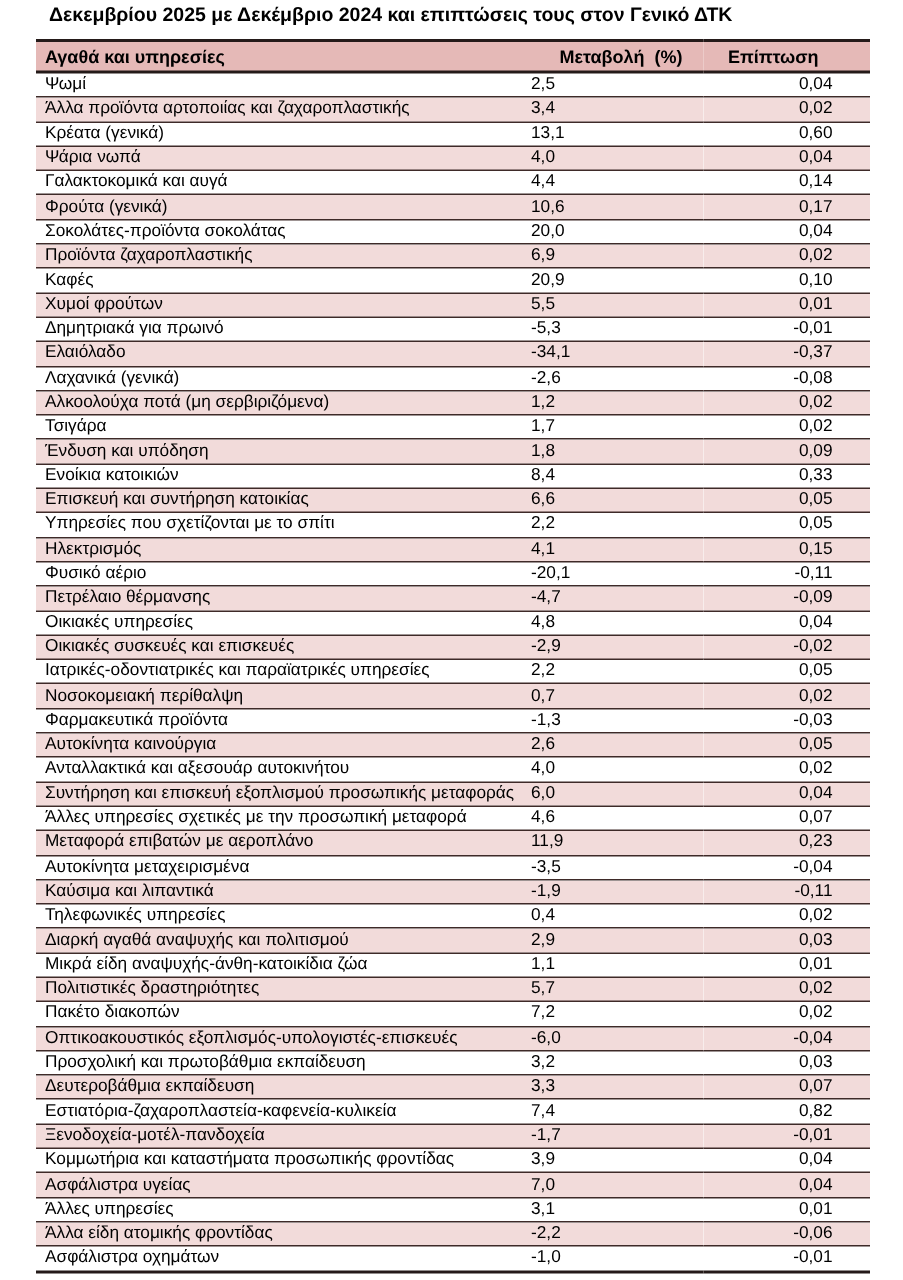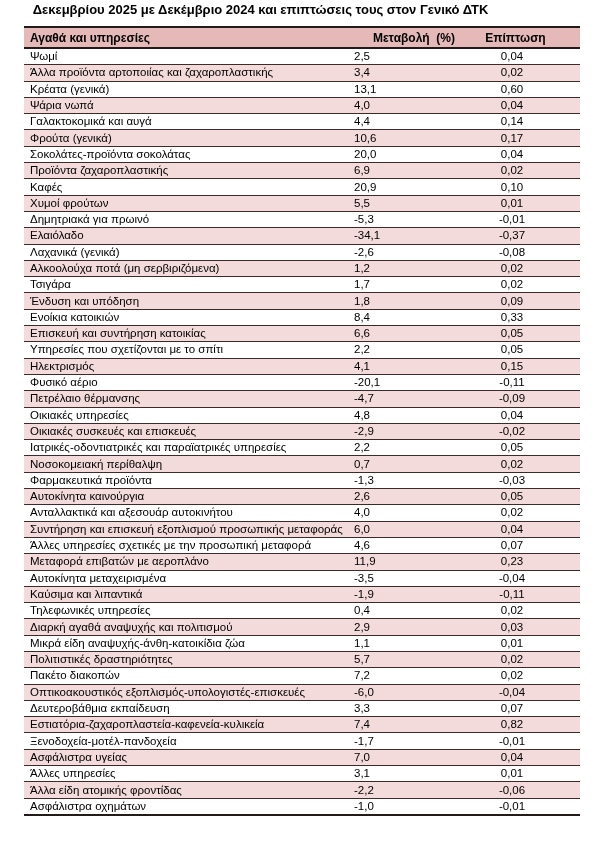--- a/index.html
+++ b/index.html
@@ -54,21 +54,21 @@
     line-height:15px;
     padding:0;
     vertical-align:middle;
     white-space:nowrap;
     overflow:hidden;
   }
   tbody tr:nth-child(even){background:var(--band-bg);}
   tbody tr:last-child td{border-bottom:none;}
   td.c1{text-align:left;padding-left:6px;}
   td.c2{text-align:left;padding-right:41px;}
-  td.c3{text-align:center;padding-right:25px;margin-top:28px;}
+  td.c3{text-align:right;padding-right:25px;margin-top:28px;}
 </style>
 </head>
 <body>
 
 <div class="title">Δεκεμβρίου 2025 με Δεκέμβριο 2024 και επιπτώσεις τους στον Γενικό ΔΤΚ</div>
 
 <table class="cpi">
   <colgroup>
     <col class="c1">
       <col class="c2">
@@ -276,33 +276,43 @@
     <td class="c1">Πακέτο διακοπών</td>
     <td class="c2">7,2</td>
     <td class="c3">0,02</td>
   </tr>
       <tr>
     <td class="c1">Οπτικοακουστικός εξοπλισμός-υπολογιστές-επισκευές</td>
     <td class="c2">-6,0</td>
     <td class="c3">-0,04</td>
   </tr>
       <tr>
+    <td class="c1">Προσχολική και πρωτοβάθμια εκπαίδευση</td>
+    <td class="c2">3,2</td>
+    <td class="c3">0,03</td>
+  </tr>
+      <tr>
     <td class="c1">Δευτεροβάθμια εκπαίδευση</td>
     <td class="c2">3,3</td>
     <td class="c3">0,07</td>
   </tr>
       <tr>
     <td class="c1">Εστιατόρια-ζαχαροπλαστεία-καφενεία-κυλικεία</td>
     <td class="c2">7,4</td>
     <td class="c3">0,82</td>
   </tr>
       <tr>
     <td class="c1">Ξενοδοχεία-μοτέλ-πανδοχεία</td>
     <td class="c2">-1,7</td>
     <td class="c3">-0,01</td>
+  </tr>
+      <tr>
+    <td class="c1">Κομμωτήρια και καταστήματα προσωπικής φροντίδας</td>
+    <td class="c2">3,9</td>
+    <td class="c3">0,04</td>
   </tr>
       <tr>
     <td class="c1">Ασφάλιστρα υγείας</td>
     <td class="c2">7,0</td>
     <td class="c3">0,04</td>
   </tr>
       <tr>
     <td class="c1">Άλλες υπηρεσίες</td>
     <td class="c2">3,1</td>
     <td class="c3">0,01</td>

